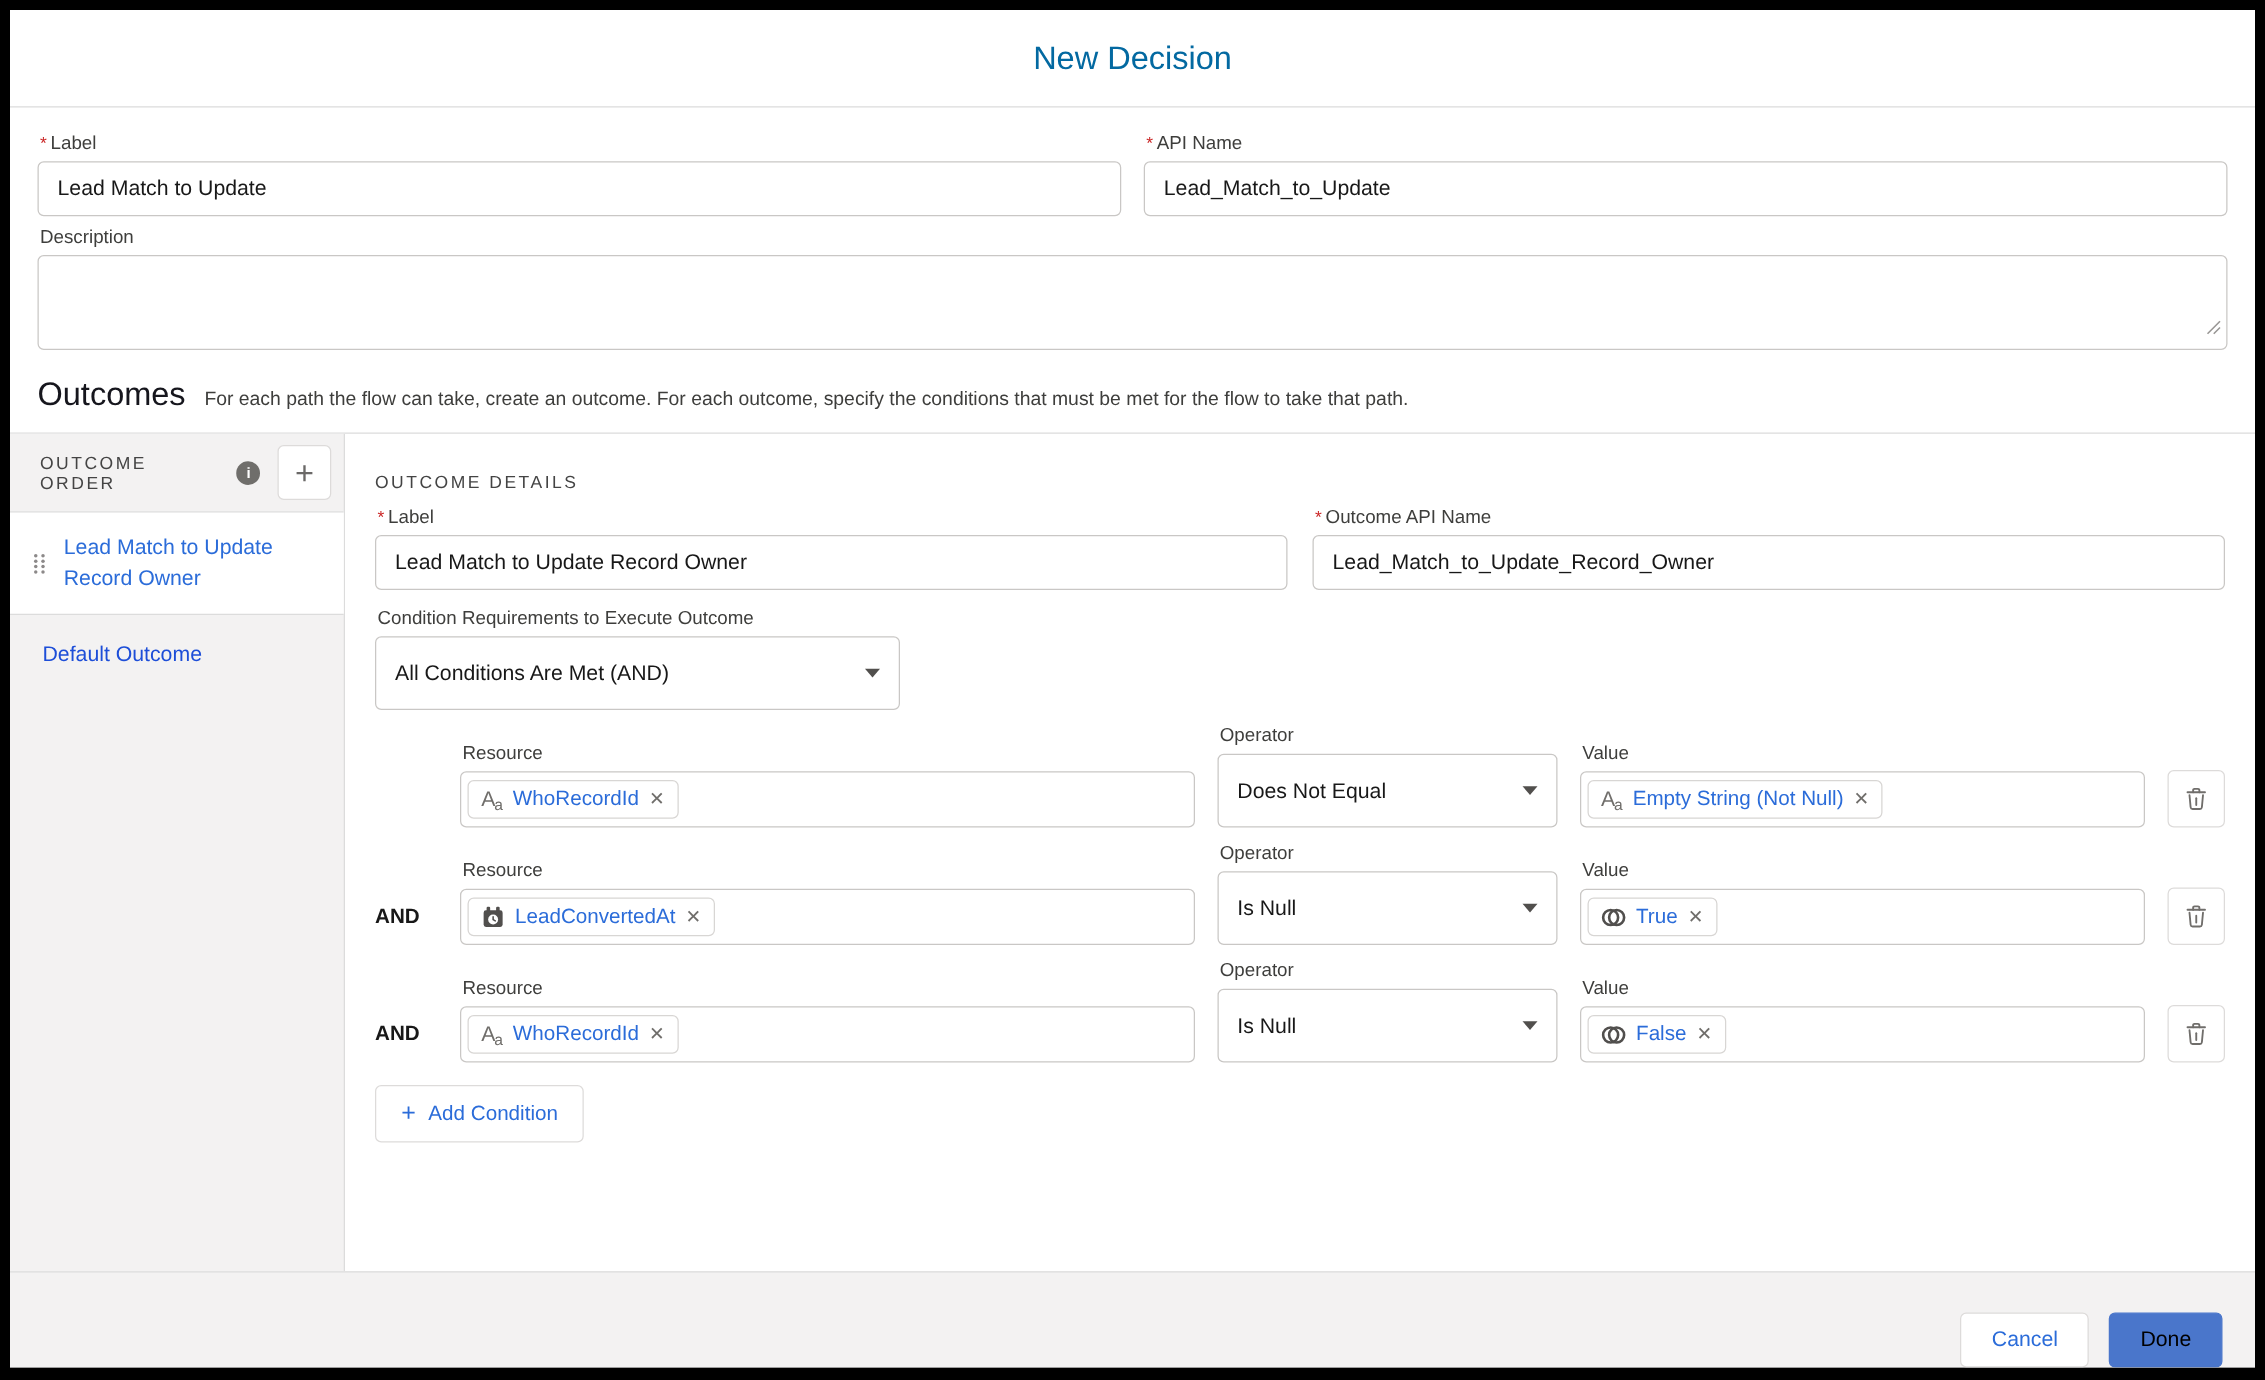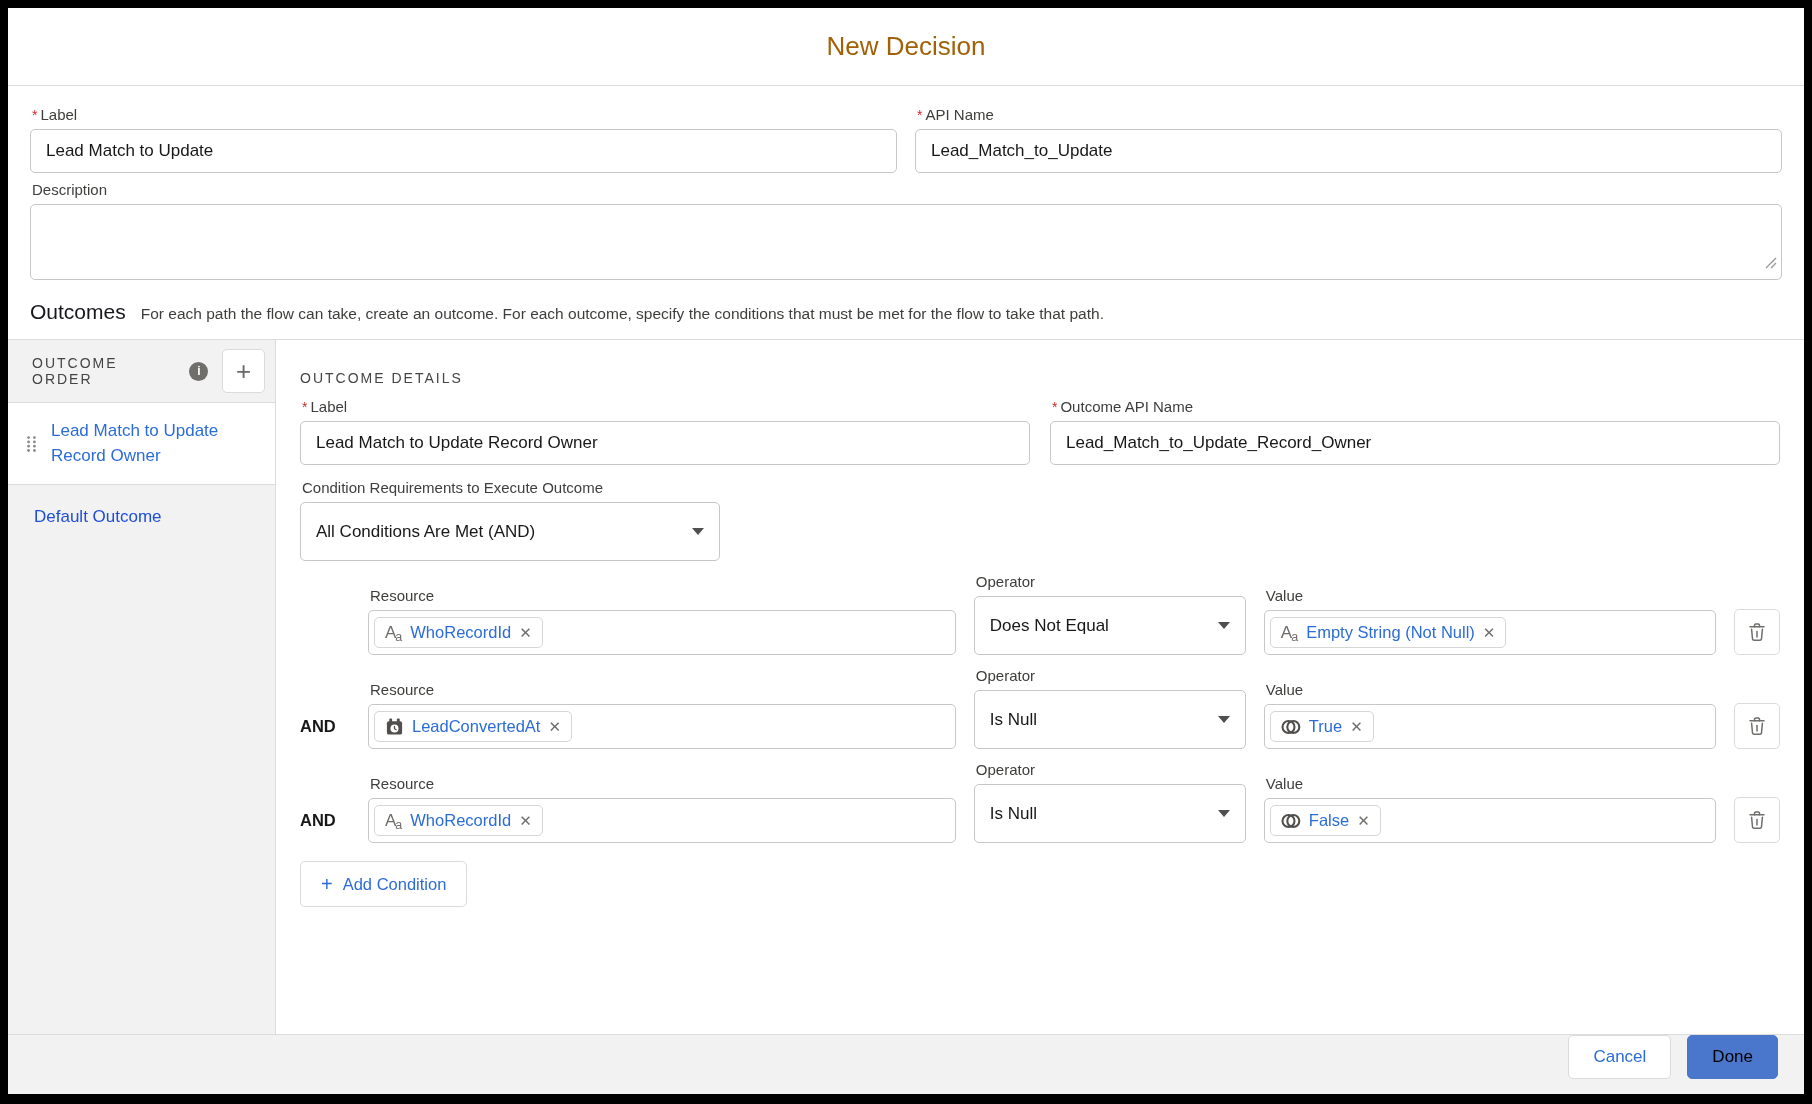--- a/index.html
+++ b/index.html
@@ -14,36 +14,36 @@
     --text-label:#3e3e3c;
     --icon-gray:#706e6b;
   }
   *{box-sizing:border-box;}
   body{margin:0;background:#000;font-family:"Liberation Sans",sans-serif;}
   .frame{width:1812px;height:1104px;padding:8px 8px 10px 8px;background:#000;}
   .modal{width:100%;height:100%;background:#fff;display:flex;flex-direction:column;overflow:hidden;}
 
   
   .modal-header{height:78px;flex:none;border-bottom:1px solid var(--divider);display:flex;align-items:center;justify-content:center;}
-  .modal-title{font-size:26px;font-weight:500;color:#a16207;}
+  .modal-title{font-size:26px;font-weight:500;color:#0369a1;}
 
   
   .top-form{padding:12px 22px 0 22px;flex:none;}
   .form-row{display:flex;gap:18px;}
   .form-col{flex:1;min-width:0;}
   .field-label{display:block;font-size:15px;color:var(--text-label);margin:8px 0 6px 2px;}
   .req{color:var(--req-red);margin-right:3px;font-size:14px;}
   .text-input{width:100%;height:44px;border:1px solid var(--border);border-radius:5px;padding:0 15px;font-size:17px;color:var(--text-dark);font-family:"Liberation Sans",sans-serif;outline:none;background:#fff;}
   .textarea-wrap{position:relative;}
   .desc-textarea{width:100%;height:76px;border:1px solid var(--border);border-radius:5px;resize:none;padding:8px 14px;font-size:17px;color:var(--text-dark);font-family:"Liberation Sans",sans-serif;outline:none;display:block;}
   .grip{position:absolute;right:5px;bottom:7px;pointer-events:none;}
 
   
   .outcomes-heading-row{padding:20px 22px 15px 22px;display:flex;align-items:baseline;gap:15px;flex:none;}
-  .outcomes-title{font-size:21px;color:#16161d;}
+  .outcomes-title{font-size:26px;color:#16161d;}
   .outcomes-desc{font-size:15.5px;color:var(--text-label);}
 
   
   .outcomes-body{flex:1;min-height:0;display:flex;border-top:1px solid var(--divider);}
   .sidebar{width:268px;flex:none;background:var(--gray-bg);border-right:1px solid var(--divider);}
   .sidebar-header{display:flex;align-items:center;gap:10px;padding:9px 10px 9px 24px;}
   .sidebar-header-label{font-size:14px;letter-spacing:2px;color:#444;}
   .info-icon{width:19px;height:19px;border-radius:50%;background:#6f6e6b;color:#fff;font-size:12px;font-weight:700;display:inline-flex;align-items:center;justify-content:center;flex:none;}
   .add-outcome-btn{width:44px;height:44px;margin-left:4px;background:#fff;border:1px solid var(--border-light);border-radius:5px;color:#6b6968;font-size:26px;font-weight:300;line-height:1;display:inline-flex;align-items:center;justify-content:center;cursor:pointer;padding:0;}
   .outcome-item{font-size:17px;}
@@ -74,21 +74,21 @@
   .pill-label{color:var(--accent);}
   .remove-x{color:var(--icon-gray);font-size:15px;cursor:pointer;line-height:1;}
   .aa-icon{color:var(--icon-gray);font-weight:500;line-height:1;white-space:nowrap;text-align:center;}
   .aa-A{font-size:17px;}
   .aa-a{font-size:12.5px;position:relative;top:3px;margin-left:-1px;}
   .trash-btn{width:46px;height:46px;flex:none;background:#fff;border:1px solid var(--border-light);border-radius:5px;display:inline-flex;align-items:center;justify-content:center;cursor:pointer;padding:0;}
   .add-condition{margin:18px 0 20px 0;display:inline-flex;align-items:center;gap:10px;background:#fff;border:1px solid var(--border-light);border-radius:5px;padding:12px 20px;font-size:16.5px;color:var(--accent);cursor:pointer;font-family:"Liberation Sans",sans-serif;}
   .add-plus{font-size:20px;line-height:1;color:var(--accent);font-weight:400;}
 
   
-  .modal-footer{height:60px;flex:none;background:var(--gray-bg);border-top:1px solid var(--divider);display:flex;align-items:flex-start;justify-content:flex-end;gap:16px;padding:0 26px;}
+  .modal-footer{height:77px;flex:none;background:var(--gray-bg);border-top:1px solid var(--divider);display:flex;align-items:flex-end;justify-content:flex-end;gap:16px;padding:0 26px;}
   .btn{font-size:17px;border-radius:5px;padding:11px 24px;cursor:pointer;font-family:"Liberation Sans",sans-serif;font-weight:500;}
   .btn-cancel{background:#fff;border:1px solid var(--border-light);color:var(--accent);}
   .btn-done{background:var(--btn-blue);border:1px solid var(--btn-blue);color:#000000;}
 </style>
 </head>
 <body>
 
 <div class="frame">
   <div class="modal">
 

